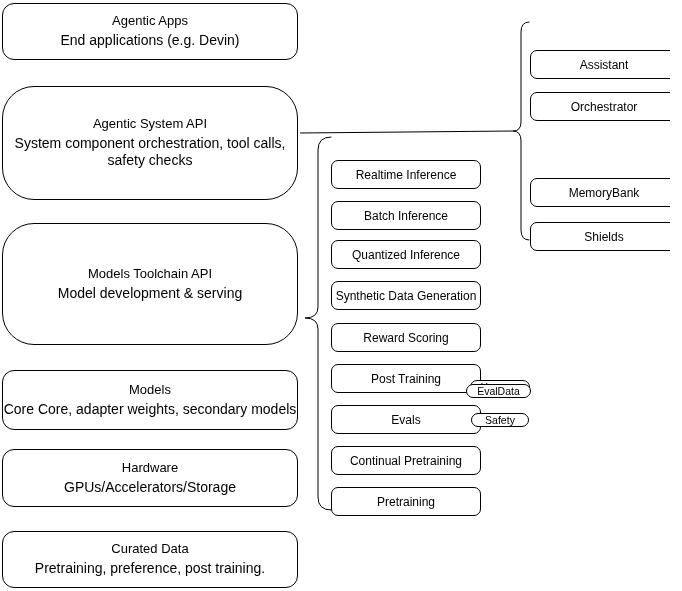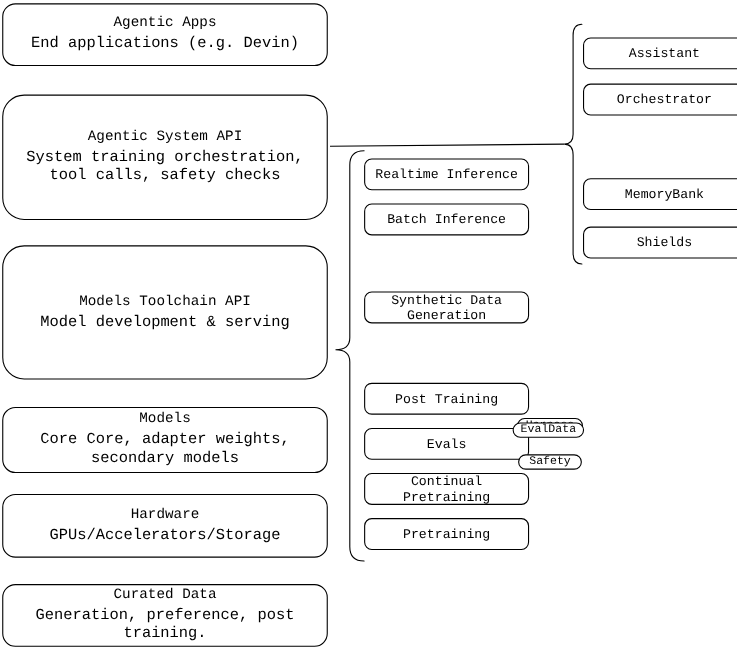--- a/index.html
+++ b/index.html
@@ -1,21 +1,21 @@
 <!DOCTYPE html>
 <html><head>
 <meta charset="utf-8">
 <style>
   html, body { margin: 0; padding: 0; background: #ffffff; }
   #canvas {
     position: relative;
     width: 670px;
     height: 591px;
     background: #ffffff;
-    font-family: Liberation Mono, monospace;
+    font-family: Liberation Sans, sans-serif;
     color: #000000;
     overflow: hidden;
   }
   #overlay {
     position: absolute;
     left: 0; top: 0;
     width: 682px; height: 591px;
     pointer-events: none;
   }
   .box {
@@ -27,37 +27,38 @@
     box-sizing: border-box;
     display: flex;
     flex-direction: column;
     align-items: center;
     justify-content: center;
     text-align: center;
     gap: 3px;
     z-index: 1;
   }
   .r12 { border-radius: 12px; }
-  .r28 { border-radius: 20px; }
+  .r28 { border-radius: 32px; }
   .box .title { font-size: 13px; line-height: 1.15; }
   .box .subtitle { font-size: 14px; line-height: 1.2; }
   .node {
     position: absolute;
     width: 150px;
     height: 29px;
     background: #ffffff;
     border: 1px solid #000000;
     border-radius: 7px;
     box-sizing: border-box;
     display: flex;
     align-items: center;
     justify-content: center;
     text-align: center;
     font-size: 12px;
     z-index: 1;
+    margin-top: 16px;
   }
   .mid { left: 331px; }
   .right-col { left: 530px; width: 148px; }
   .pill {
     position: absolute;
     height: 14px;
     background: #ffffff;
     border: 1px solid #000000;
     border-radius: 8px;
     box-sizing: border-box;
@@ -79,47 +80,53 @@
     <path d="M529,22 Q521,22 521,32 L521,122 Q521,131 513,131 Q521,131 521,141 L521,230 Q521,240 529,240" stroke="#000000" stroke-width="1" fill="none" stroke-linecap="round"></path>
     <path d="M331,137 Q318,137 318,150 L318,307 Q318,318 305,318 Q318,318 318,329 L318,497 Q318,510 331,510" stroke="#000000" stroke-width="1" fill="none" stroke-linecap="round"></path>
   </svg>
 
   <div class="box r12" style="top:3px;height:57px">
     <div class="title">Agentic Apps</div>
     <div class="subtitle">End applications (e.g. Devin)</div>
   </div>
   <div class="box r28" style="top:86px;height:114px">
     <div class="title">Agentic System API</div>
-    <div class="subtitle">System training orchestration, tool calls, safety checks</div>
+    <div class="subtitle">System component orchestration, tool calls, safety checks</div>
   </div>
   <div class="box r28" style="top:223px;height:122px">
     <div class="title">Models Toolchain API</div>
     <div class="subtitle">Model development &amp; serving</div>
   </div>
   <div class="box r12" style="top:370px;height:60px">
     <div class="title">Models</div>
     <div class="subtitle">Core Core, adapter weights, secondary models</div>
   </div>
   <div class="box r12" style="top:449px;height:58px">
     <div class="title">Hardware</div>
     <div class="subtitle">GPUs/Accelerators/Storage</div>
   </div>
   <div class="box r12" style="top:531px;height:57px">
     <div class="title">Curated Data</div>
-    <div class="subtitle">Generation, preference, post training.</div>
+    <div class="subtitle">Pretraining, preference, post training.</div>
   </div>
 
   <div class="node mid" style="top:144px">
     <span>Realtime Inference</span>
   </div>
   <div class="node mid" style="top:185px">
     <span>Batch Inference</span>
   </div>
+  <div class="node mid" style="top:224px">
+    <span>Quantized Inference</span>
+  </div>
   <div class="node mid" style="top:265px">
     <span>Synthetic Data Generation</span>
+  </div>
+  <div class="node mid" style="top:307px">
+    <span>Reward Scoring</span>
   </div>
   <div class="node mid" style="top:348px">
     <span>Post Training</span>
   </div>
   <div class="node mid" style="top:389px">
     <span>Evals</span>
   </div>
   <div class="node mid" style="top:430px">
     <span>Continual Pretraining</span>
   </div>

